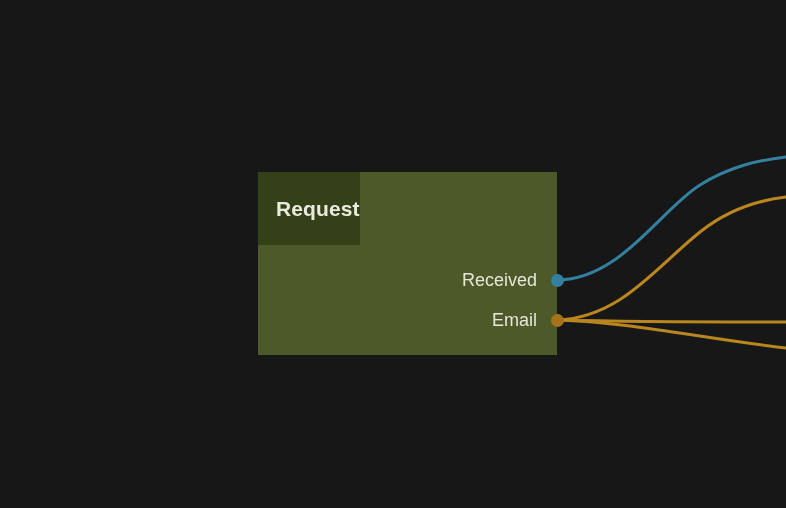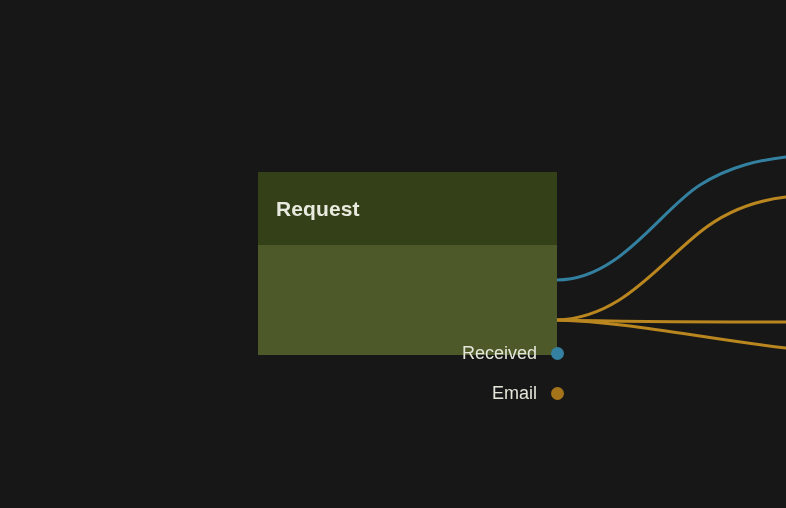--- a/index.html
+++ b/index.html
@@ -40,21 +40,21 @@
 
   
   .node {
     position: absolute;
     left: 258px;
     top: 172px;
     width: 299px;
     height: 183px;
     box-sizing: border-box;
     display: flex;
-    flex-direction: column;
+    flex-direction: row;
     background: #4d5929;
     text-align: right;
   }
 
   .node-header {
     height: 73px;
     box-sizing: border-box;
     background: #344018;
     display: flex;
     align-items: center;

